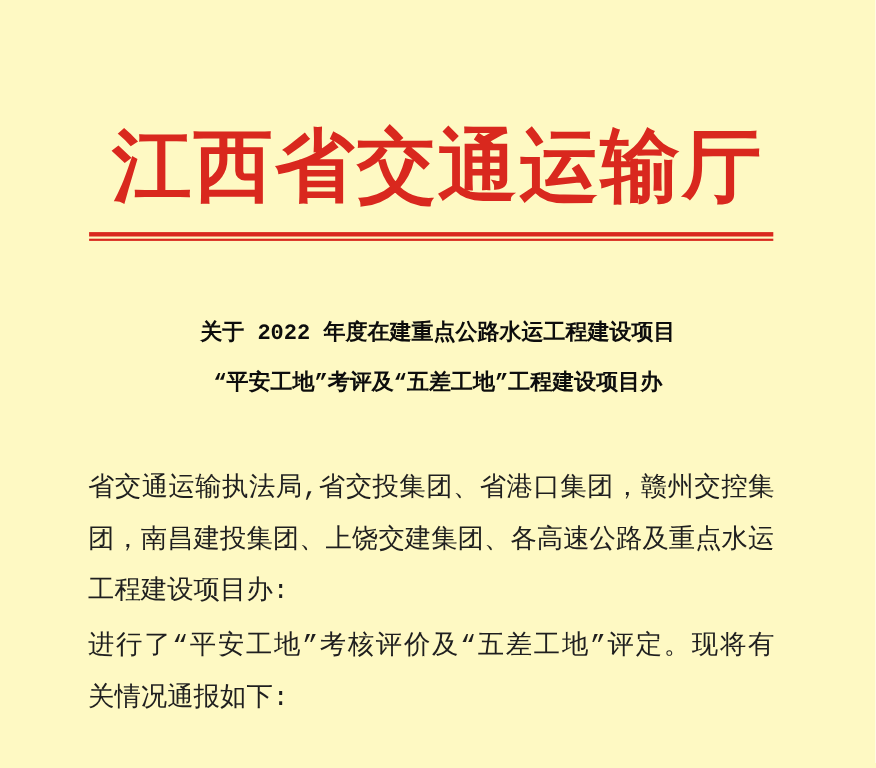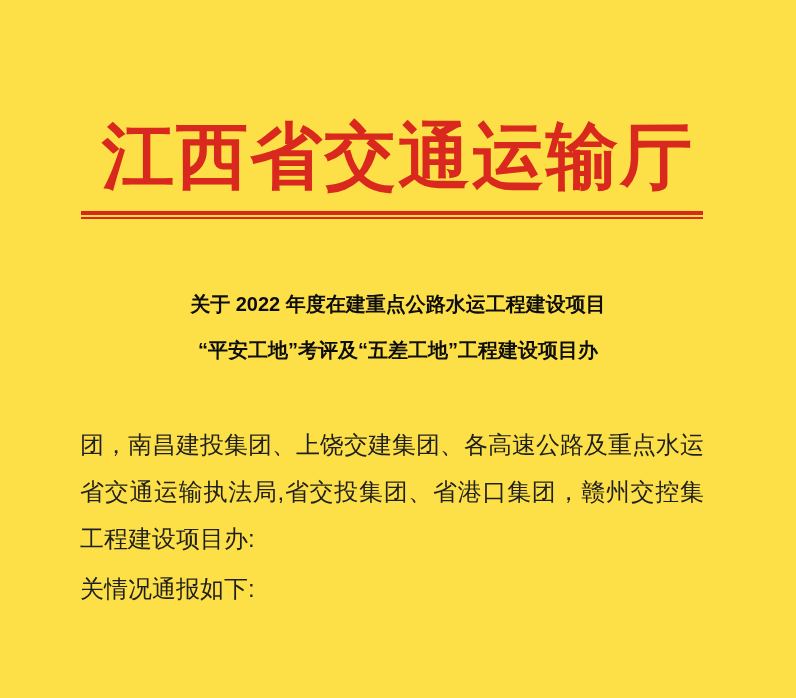--- a/index.html
+++ b/index.html
@@ -4,23 +4,23 @@
 <style>
   html, body {
     margin: 0;
     padding: 0;
     background: #ffffff;
   }
   .page {
     position: relative;
     width: 796px;
     height: 698px;
-    background: #fde047;
+    background: #fef9c3;
     overflow: hidden;
-    font-family: Liberation Sans, sans-serif;
+    font-family: Liberation Mono, monospace;
   }
   
   .agency {
     position: absolute;
     top: 112px;
     left: 0;
     width: 796px;
     text-align: center;
     font-size: 72px;
     line-height: 88px;
@@ -88,24 +88,25 @@
   </div>
 
   <div class="doc-title">
     <div>关于 2022 年度在建重点公路水运工程建设项目</div>
     <div>“平安工地”考评及“五差工地”工程建设项目办</div>
   </div>
 
   <div class="body-text">
 
     <div class="para-1">
+      <div class="line">省交通运输执法局,省交投集团、省港口集团，赣州交控集</div>
       <div class="line">团，南昌建投集团、上饶交建集团、各高速公路及重点水运</div>
-      <div class="line">省交通运输执法局,省交投集团、省港口集团，赣州交控集</div>
       <div class="line left">工程建设项目办:</div>
     </div>
 
     <div class="para-2">
+      <div class="line">进行了“平安工地”考核评价及“五差工地”评定。现将有</div>
       <div class="line left">关情况通报如下:</div>
     </div>
 
   </div>
 
 </div>
 
 </body></html>

